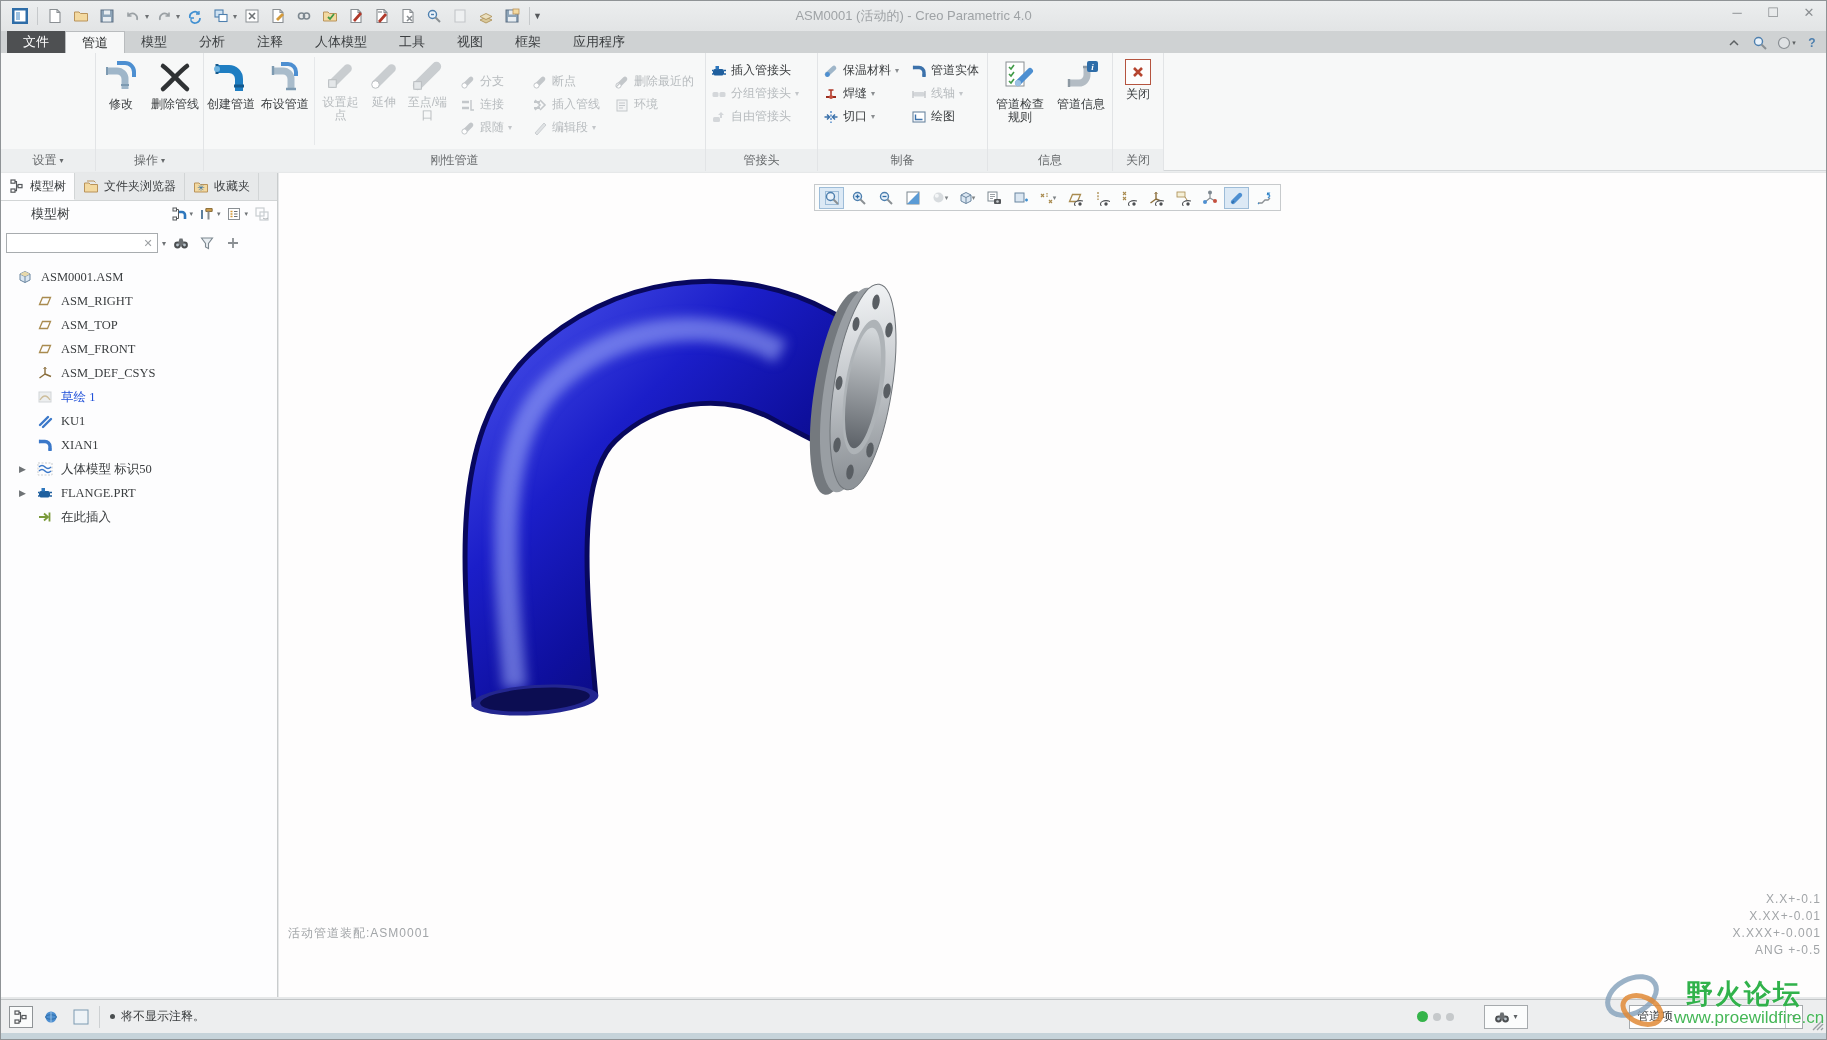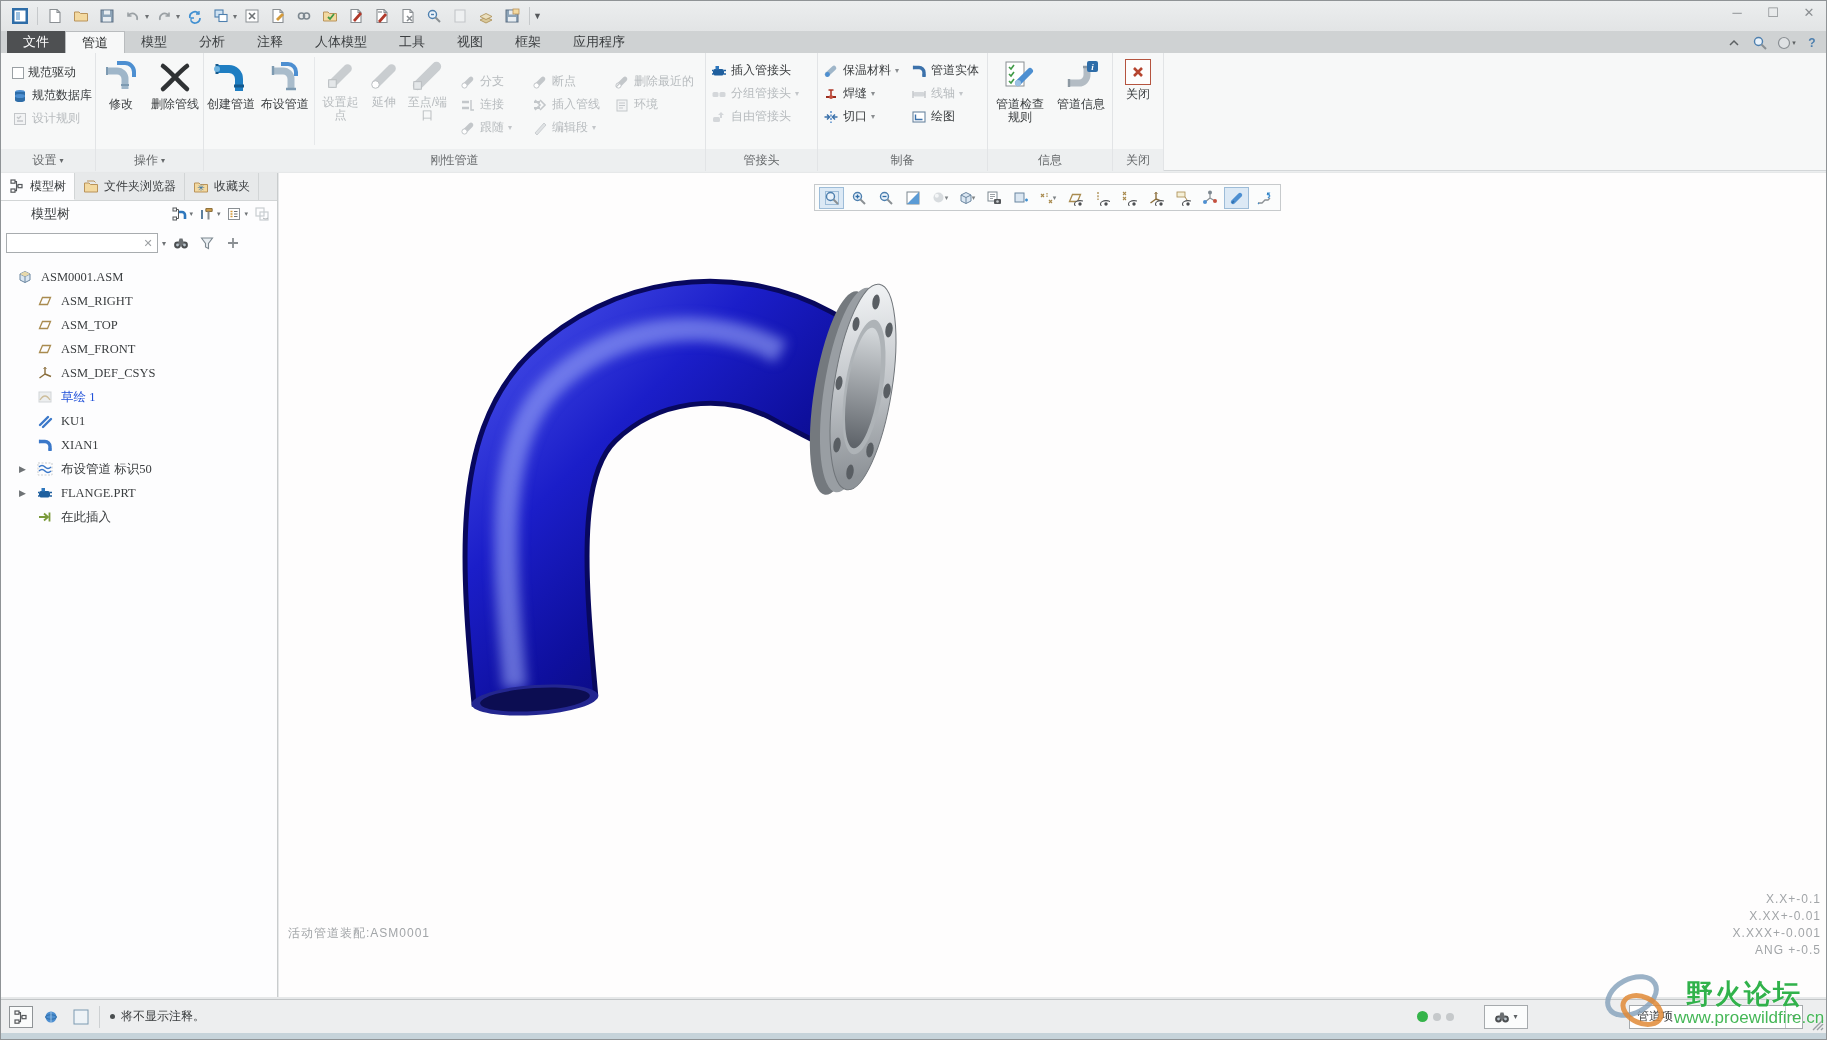--- a/index.html
+++ b/index.html
@@ -312,20 +312,21 @@
       </span>
     <span class="btn">
         <svg class="i" viewBox="0 0 16 16">
           <use href="#s-floppy"></use>
           <rect x="9" y="1" width="6" height="5" fill="#f3d9a0" stroke="#b9935a" stroke-width="0.8"></rect>
         </svg>
       </span>
     <span class="sep"></span>
     <span class="dd" style="font-size:9px;color:#55585b">▼</span>
   </div>
+  <div class="win-title">ASM0001 (活动的) - Creo Parametric 4.0</div>
   <div class="winbtns">
     <span>─</span>
     <span>☐</span>
     <span>✕</span>
   </div>
 </div>
 
 <div class="tabbar">
   <div class="tab file">文件</div>
   <div class="tab active">管道</div>
@@ -354,41 +355,20 @@
         <circle cx="8" cy="8" r="5.5" fill="#dfe2e4" stroke="#8a8f93" stroke-width="1.2"></circle>
       </svg>
       <span class="dd" style="font-size:7px">▾</span>
     </span>
   <span class="btn" style="color:#4d7fae;font-weight:bold">?</span>
 </div>
 
 <div class="ribbon">
 
   <div class="rgroup" style="left:0;width:95px">
-    <div class="gbody" style="padding:8px 0 0 6px">
-      <div class="sbtn">
-          <span class="chk"></span>
-          <span>规范驱动</span>
-        </div>
-      <div class="sbtn">
-          <svg class="i" viewBox="0 0 16 16">
-            <ellipse cx="8" cy="4" rx="5" ry="2" fill="#4d8fd1"></ellipse>
-            <path d="M3,4 v8 a5,2 0 0 0 10,0 v-8" fill="#2e6da8"></path>
-            <ellipse cx="8" cy="8" rx="5" ry="2" fill="#4d8fd1"></ellipse>
-          </svg>
-          <span>规范数据库</span>
-        </div>
-      <div class="sbtn dis">
-          <svg class="i" viewBox="0 0 16 16">
-            <rect x="2.5" y="2.5" width="11" height="11" fill="#f2f3f4" stroke="#c3c6c9"></rect>
-            <path d="M5,6 l1.5,1.5 L9,5 M5,10 h6" stroke="#c3c6c9" stroke-width="1.3" fill="none"></path>
-          </svg>
-          <span>设计规则</span>
-        </div>
-    </div>
     <div class="glabel">
         <span>设置</span>
         <span class="dd">▾</span>
       </div>
   </div>
 
   <div class="rgroup" style="left:95px;width:108px">
     <div class="gbody" style="display:flex;justify-content:flex-start;gap:2px">
       <div class="bigbtn" style="width:50px">
         <svg width="36" height="36" viewBox="0 0 36 36">
@@ -775,21 +755,21 @@
           <use href="#s-elbow"></use>
         </svg>
       <span class="lbl">XIAN1</span>
     </div>
     <div class="trow" style="top:196px">
       <span class="exp">▶</span>
       <svg class="i" style="margin-left:8px" viewBox="0 0 16 16">
           <rect x="1" y="2" width="14" height="12" fill="none" stroke="#c9cdd0" stroke-dasharray="2 1.5"></rect>
           <use href="#s-wave"></use>
         </svg>
-      <span class="lbl">布设管道 标识50</span>
+      <span class="lbl">人体模型 标识50</span>
     </div>
     <div class="trow" style="top:220px">
       <span class="exp">▶</span>
       <svg class="i" style="margin-left:8px" viewBox="0 0 16 16">
           <use href="#s-pump"></use>
         </svg>
       <span class="lbl">FLANGE.PRT</span>
     </div>
     <div class="trow" style="top:244px">
       <svg class="i" style="margin-left:36px" viewBox="0 0 16 16">

